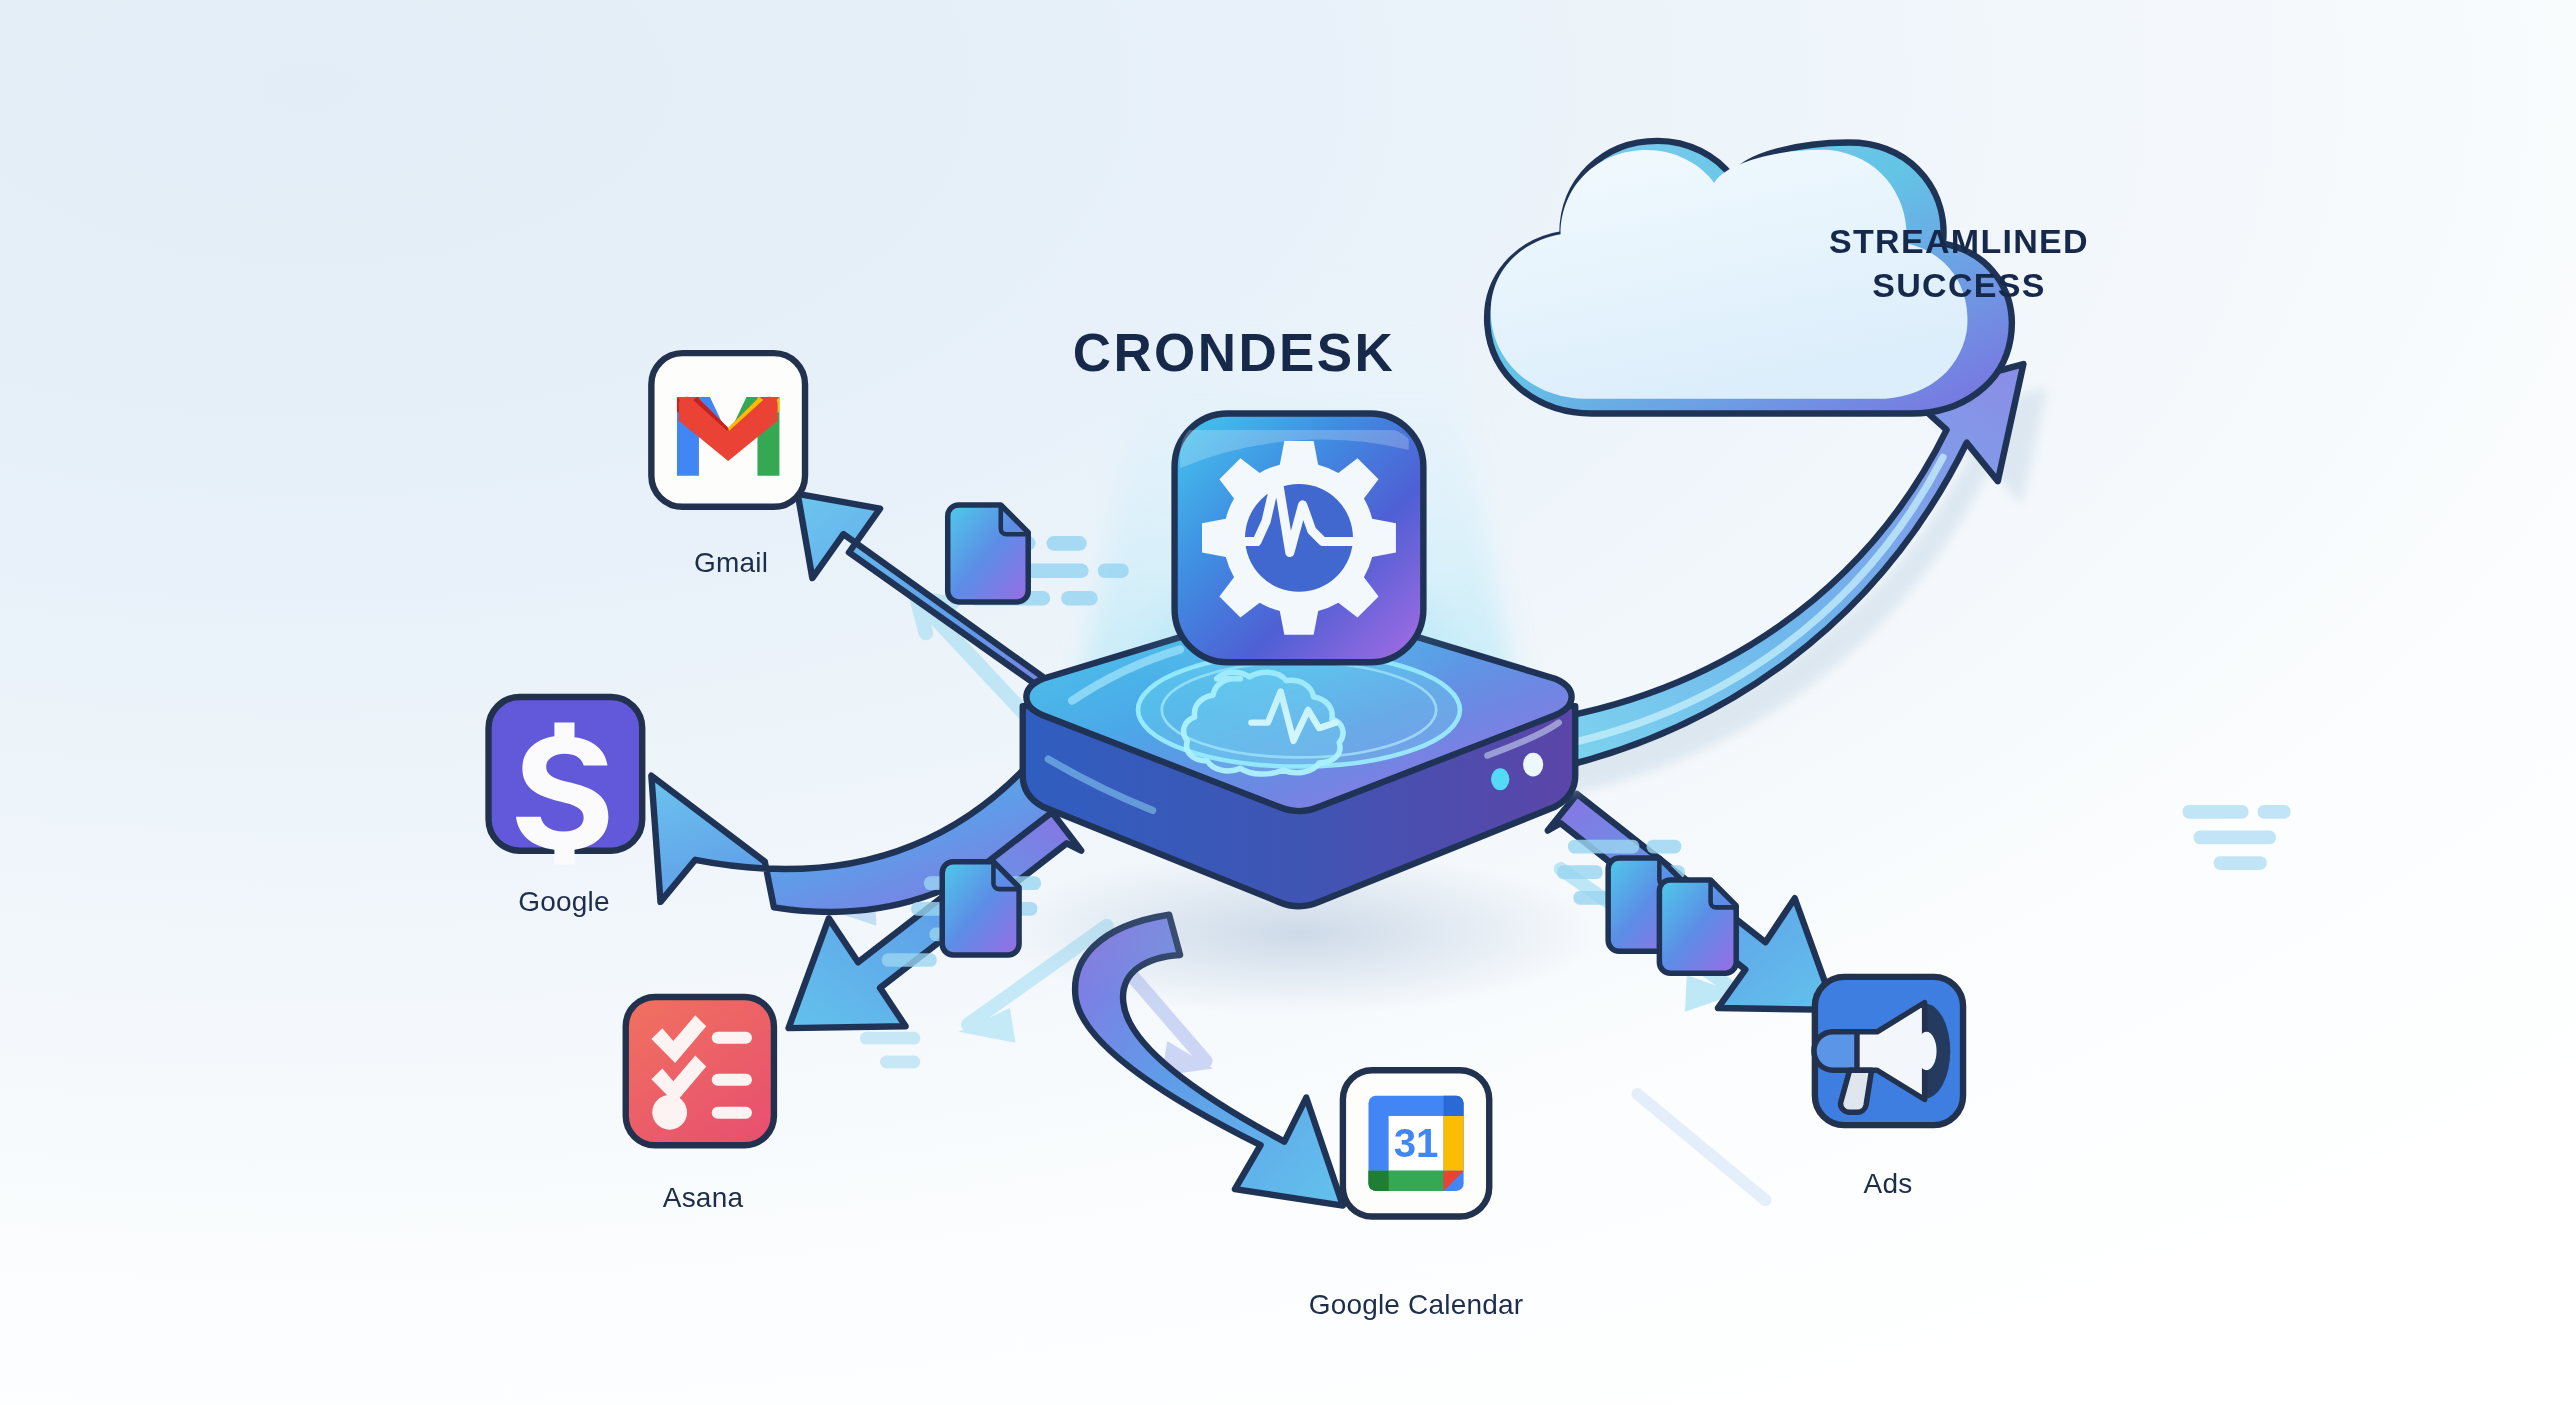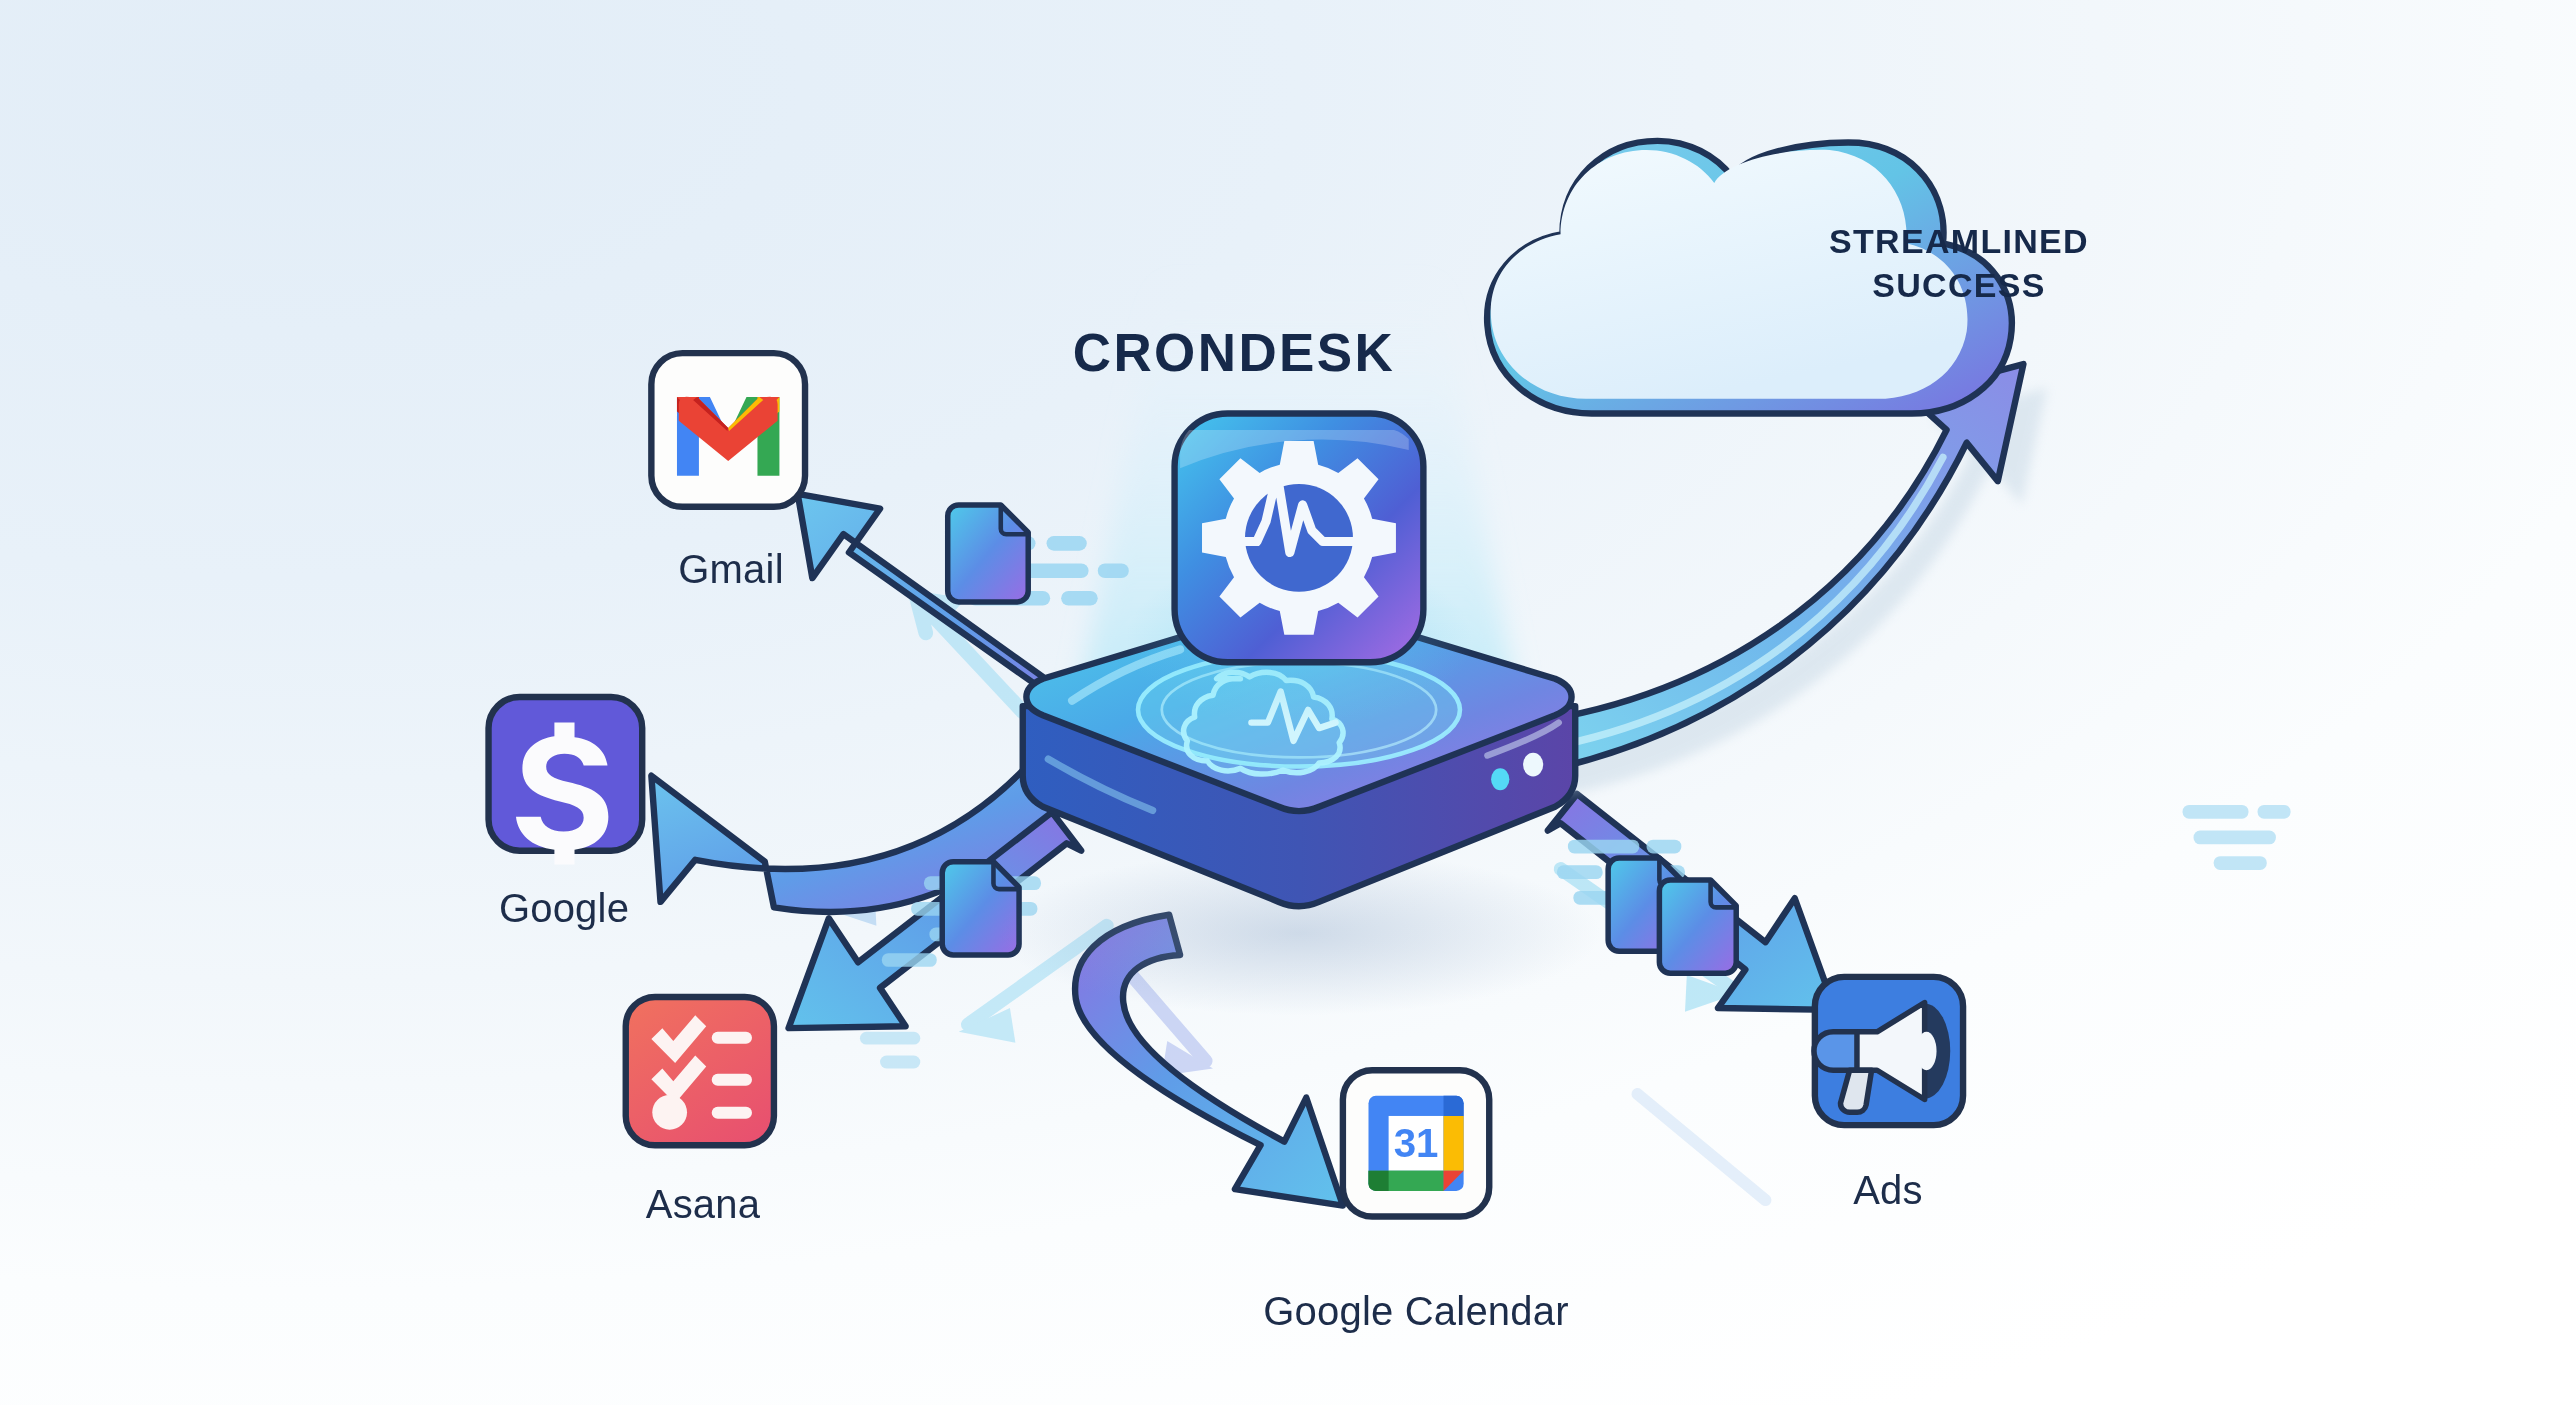--- a/index.html
+++ b/index.html
@@ -19,21 +19,21 @@
   
   .lbl{
     position:absolute;
     color:#1d2d4a;
     font-weight:400;
     white-space:nowrap;
     letter-spacing:0.2px;
     text-align:center;
     transform:translateX(-50%);
   }
-  .lbl-node{font-size:40px;}
+  .lbl-node{font-size:28px;}
   #brand{
     position:absolute;
     left:1234px;top:322px;
     transform:translateX(-50%);
     font-size:53px;
     font-weight:700;
     letter-spacing:2.4px;
     color:#16294a;
     white-space:nowrap;
   }

